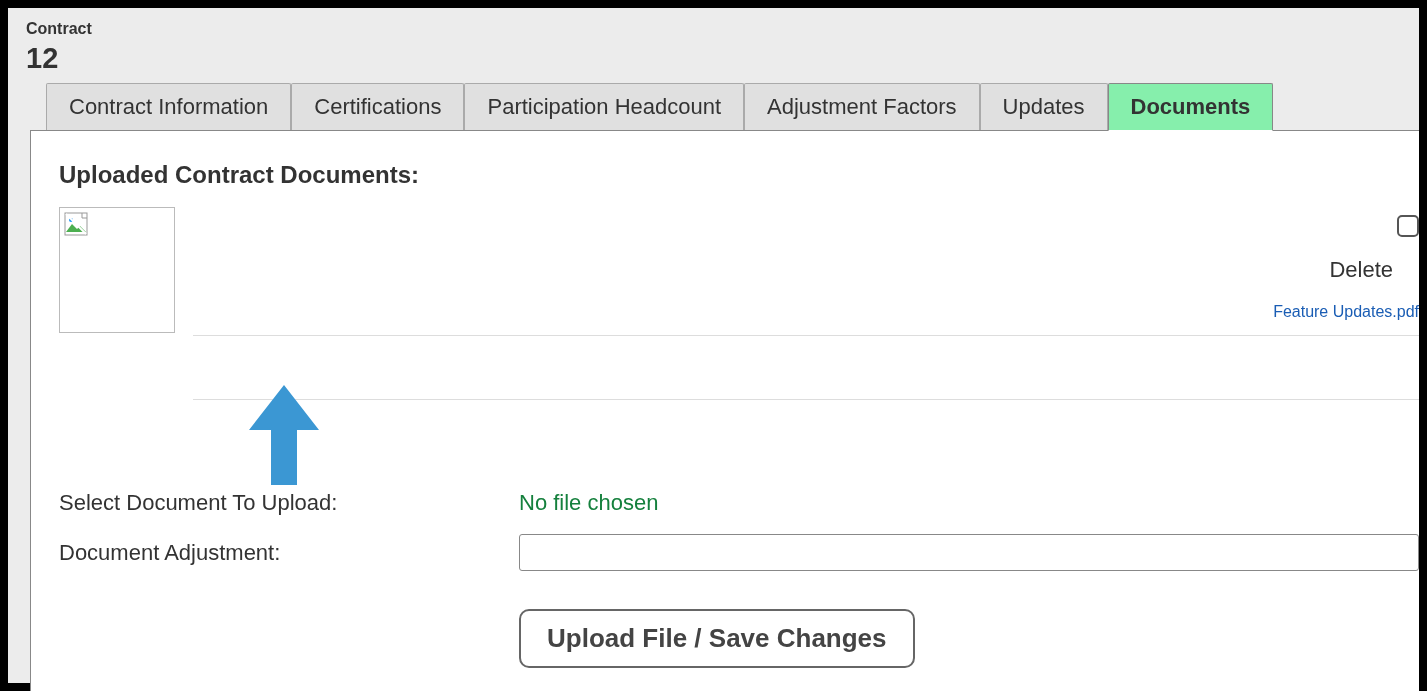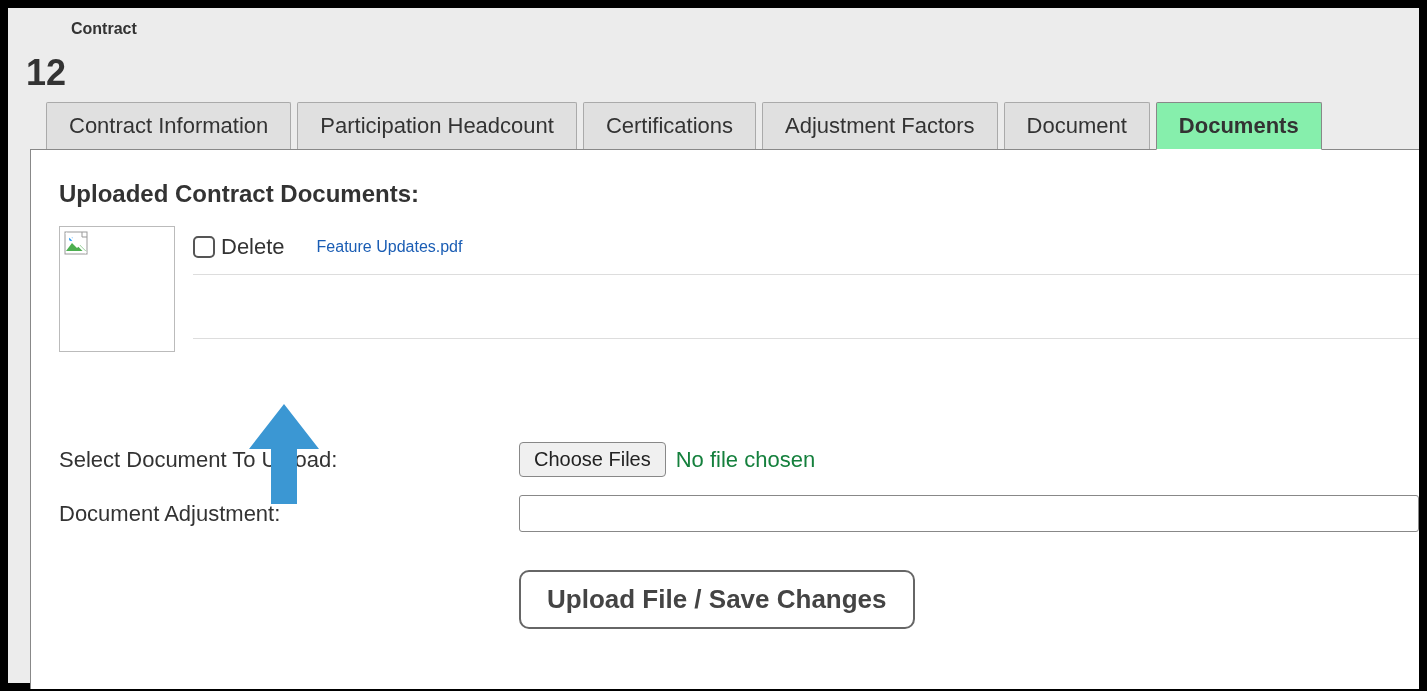--- a/index.html
+++ b/index.html
@@ -15,32 +15,30 @@
       border: 8px solid #000;
       background: #ececec;
       height: 691px;
       padding: 12px 0 0 18px;
       position: relative;
     }
     .header-label {
       font-size: 16px;
       font-weight: bold;
       color: #333;
-      margin-left: 45px;
     }
     .header-number {
-      font-size: 36px;
-      font-weight: bold;
-      color: #333;
-      margin-top: 14px;
+      font-size: 29px;
+      font-weight: bold;
+      color: #333;
+      margin-top: 4px;
       margin-bottom: 8px;
     }
     .tabs {
       display: flex;
-      gap: 6px;
       padding-left: 20px;
       align-items: stretch;
     }
     .tab {
       background: #e0e0e0;
       border: 1px solid #aaa;
       border-bottom: none;
       padding: 10px 22px;
       font-size: 22px;
       color: #333;
@@ -88,25 +86,26 @@
     .thumb-inner {
       position: relative;
       width: 24px;
       height: 24px;
     }
     .doc-rows {
       flex: 1;
     }
     .doc-row {
       display: flex;
-      align-items: center;
-      gap: 6px;
+      align-items: flex-end;
+      gap: 20px;
       border-bottom: 1px solid #ddd;
       padding: 8px 0 14px 0;
       font-size: 22px;
+      flex-direction: column;
     }
     .doc-row.blank {
       height: 64px;
     }
     .delete-checkbox {
       width: 22px;
       height: 22px;
       border: 2px solid #555;
       border-radius: 5px;
       cursor: pointer;
@@ -178,24 +177,24 @@
   </style>
 </head>
 <body>
 
 <div class="outer-frame">
   <div class="header-label">Contract</div>
   <div class="header-number">12</div>
 
   <div class="tabs">
     <div class="tab">Contract Information</div>
+    <div class="tab">Certifications</div>
     <div class="tab">Participation Headcount</div>
-    <div class="tab">Certifications</div>
     <div class="tab">Adjustment Factors</div>
-    <div class="tab">Document</div>
+    <div class="tab">Updates</div>
     <div class="tab active">Documents</div>
   </div>
 
   <div class="tab-panel">
     <div class="section-heading">Uploaded Contract Documents:</div>
 
     <div class="doc-area">
       <div class="thumb">
         <span class="thumb-inner">
           <svg width="24" height="24" viewBox="0 0 24 24">
@@ -220,21 +219,20 @@
 
     <div class="arrow-annotation">
       <svg width="70" height="100" viewBox="0 0 70 100">
         <polygon points="35,0 70,45 48,45 48,100 22,100 22,45 0,45" fill="#3b97d3"></polygon>
       </svg>
     </div>
 
     <div class="form-grid">
       <div>Select Document To Upload:</div>
       <div class="file-control">
-        <button class="choose-btn">Choose Files</button>
         <span class="file-status">No file chosen</span>
       </div>
 
       <div>Document Adjustment:</div>
       <div>
         <input type="text" class="desc-input" value="" style="">
       </div>
 
       <div class="upload-row">
         <button class="upload-btn">Upload File / Save Changes</button>

